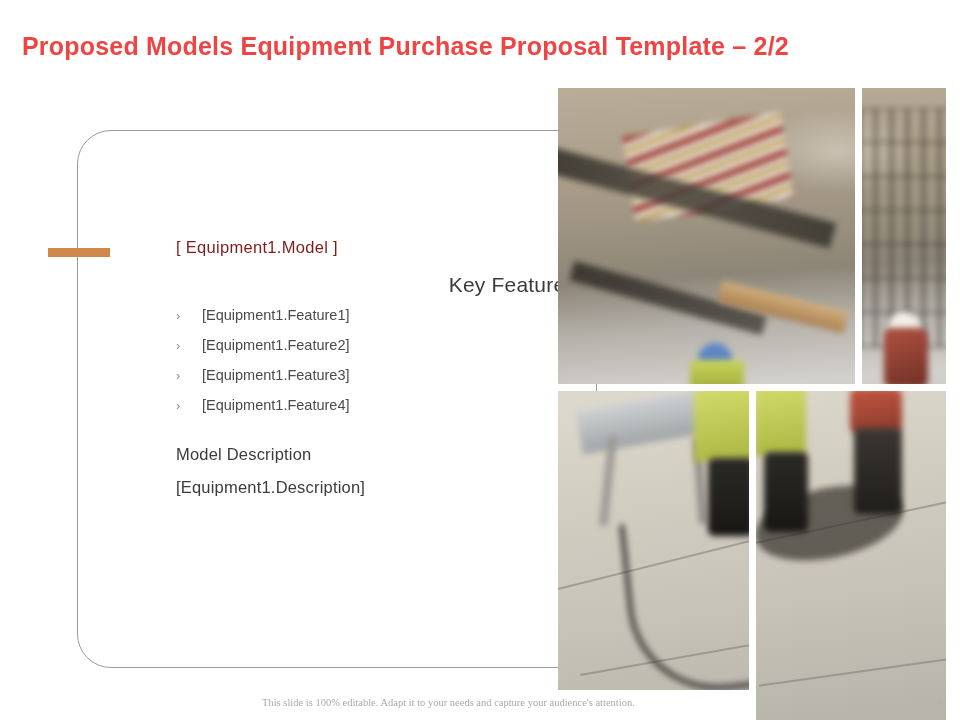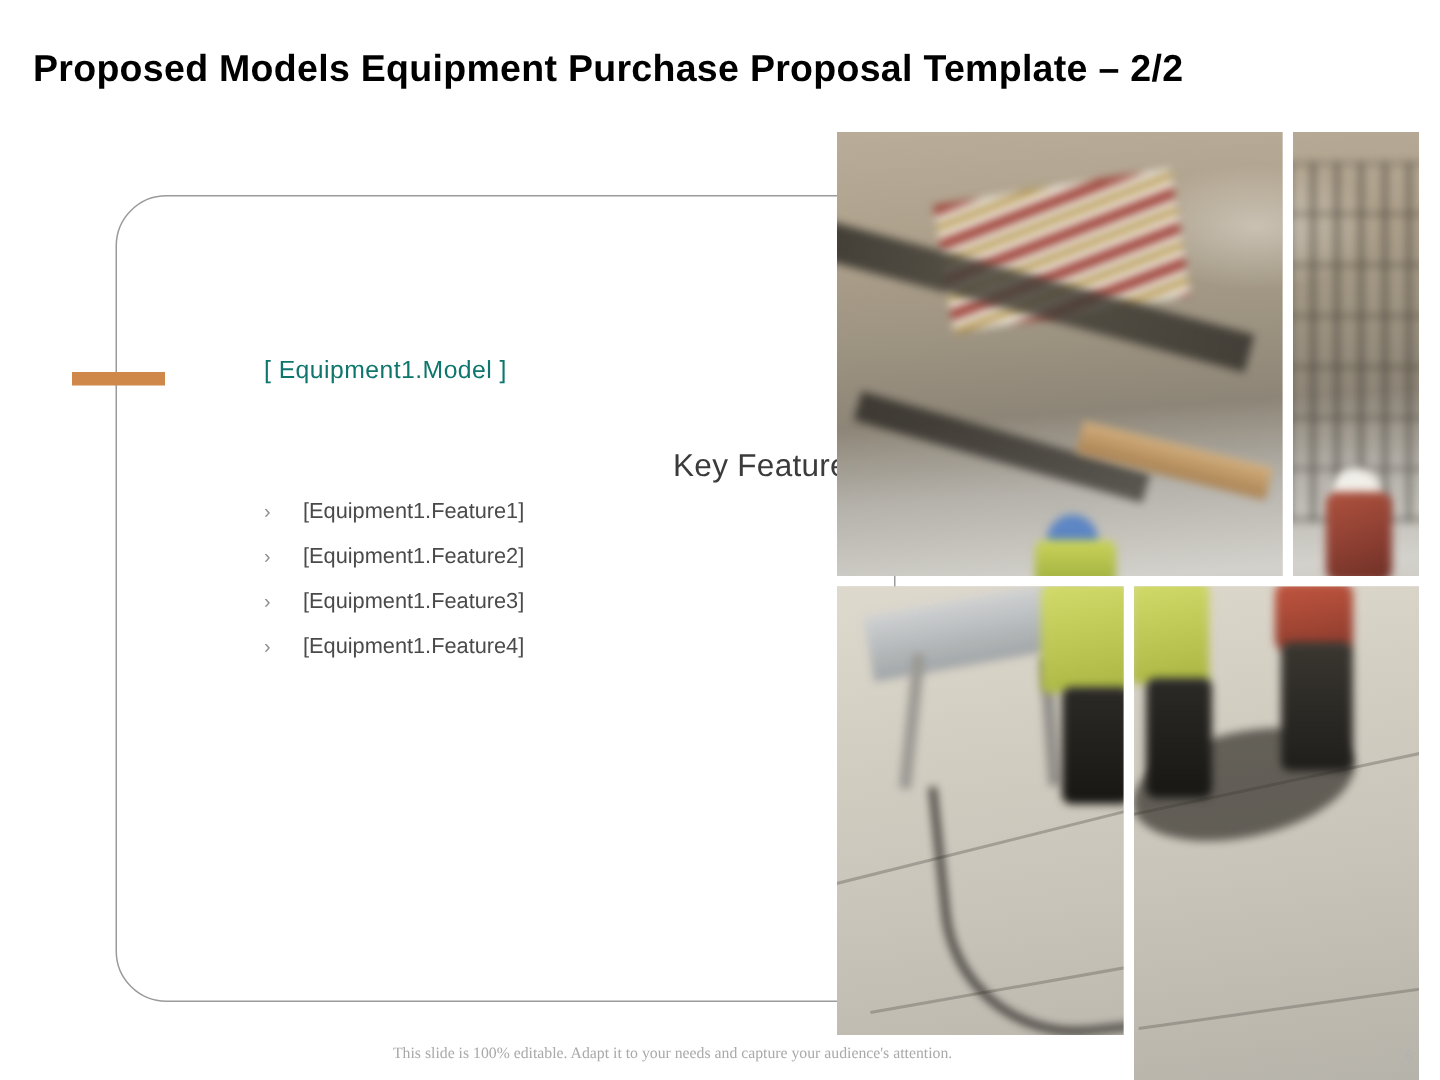--- a/index.html
+++ b/index.html
@@ -52,23 +52,23 @@
 
   
   .content {
     position: absolute;
     left: 176px;
     top: 238px;
     width: 400px;
   }
   .model-line {
     font-size: 16.5px;
-    color: #0f766e;
+    color: #7f1d1d;
     letter-spacing: 0.3px;
-    margin: 0 0 42px 0;
+    margin: 0 0 16px 0;
   }
   .section-heading {
     font-size: 21px;
     color: #3b3b3b;
     letter-spacing: 0.2px;
     margin: 0 0 10px 0;
     padding-left: 6px;
     text-align: right;
   }
   .feature-list {
@@ -276,21 +276,21 @@
     position: absolute;
     right: 18px;
     top: 699px;
     font-size: 10px;
     color: #b2b2b2;
   }
 </style>
 </head>
 <body>
 
-<div class="slide-title" style="color: #000000; text-align: center;">Proposed Models Equipment Purchase Proposal Template – 2/2</div>
+<div class="slide-title" style="color: #ef4444; text-align: center;">Proposed Models Equipment Purchase Proposal Template – 2/2</div>
 
 <div class="card-outline"></div>
 
 <div class="accent-bar" style="background: rgb(208, 136, 74);"></div>
 
 <div class="content">
 
   <div class="model-line">[ Equipment1.Model ]</div>
 
   <div class="section-heading">Key Features</div>
@@ -307,20 +307,24 @@
     <li class="feature-item">
       <span class="feature-chevron">›</span>
       <span>[Equipment1.Feature3]</span>
     </li>
     <li class="feature-item">
       <span class="feature-chevron">›</span>
       <span>[Equipment1.Feature4]</span>
     </li>
   </ul>
 
+  <div class="desc-block">
+    <div class="desc-heading">Model Description</div>
+    <div class="desc-body">[Equipment1.Description]</div>
+  </div>
 </div>
 
 <div class="collage">
 
   <div class="photo photo-tl">
     <div class="photo-inner scene-top" style="left:0px; top:0px;">
       <div class="blob red-scaffold"></div>
       <div class="blob dark-beam"></div>
       <div class="blob dark-beam2"></div>
       <div class="blob plank"></div>

